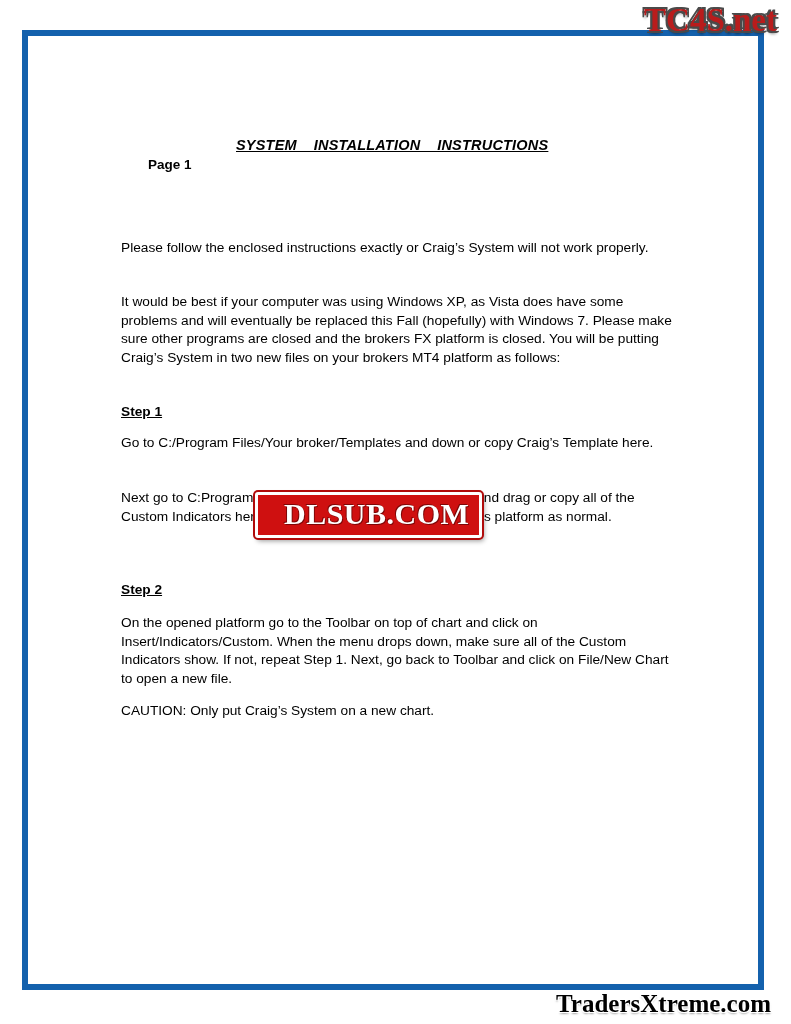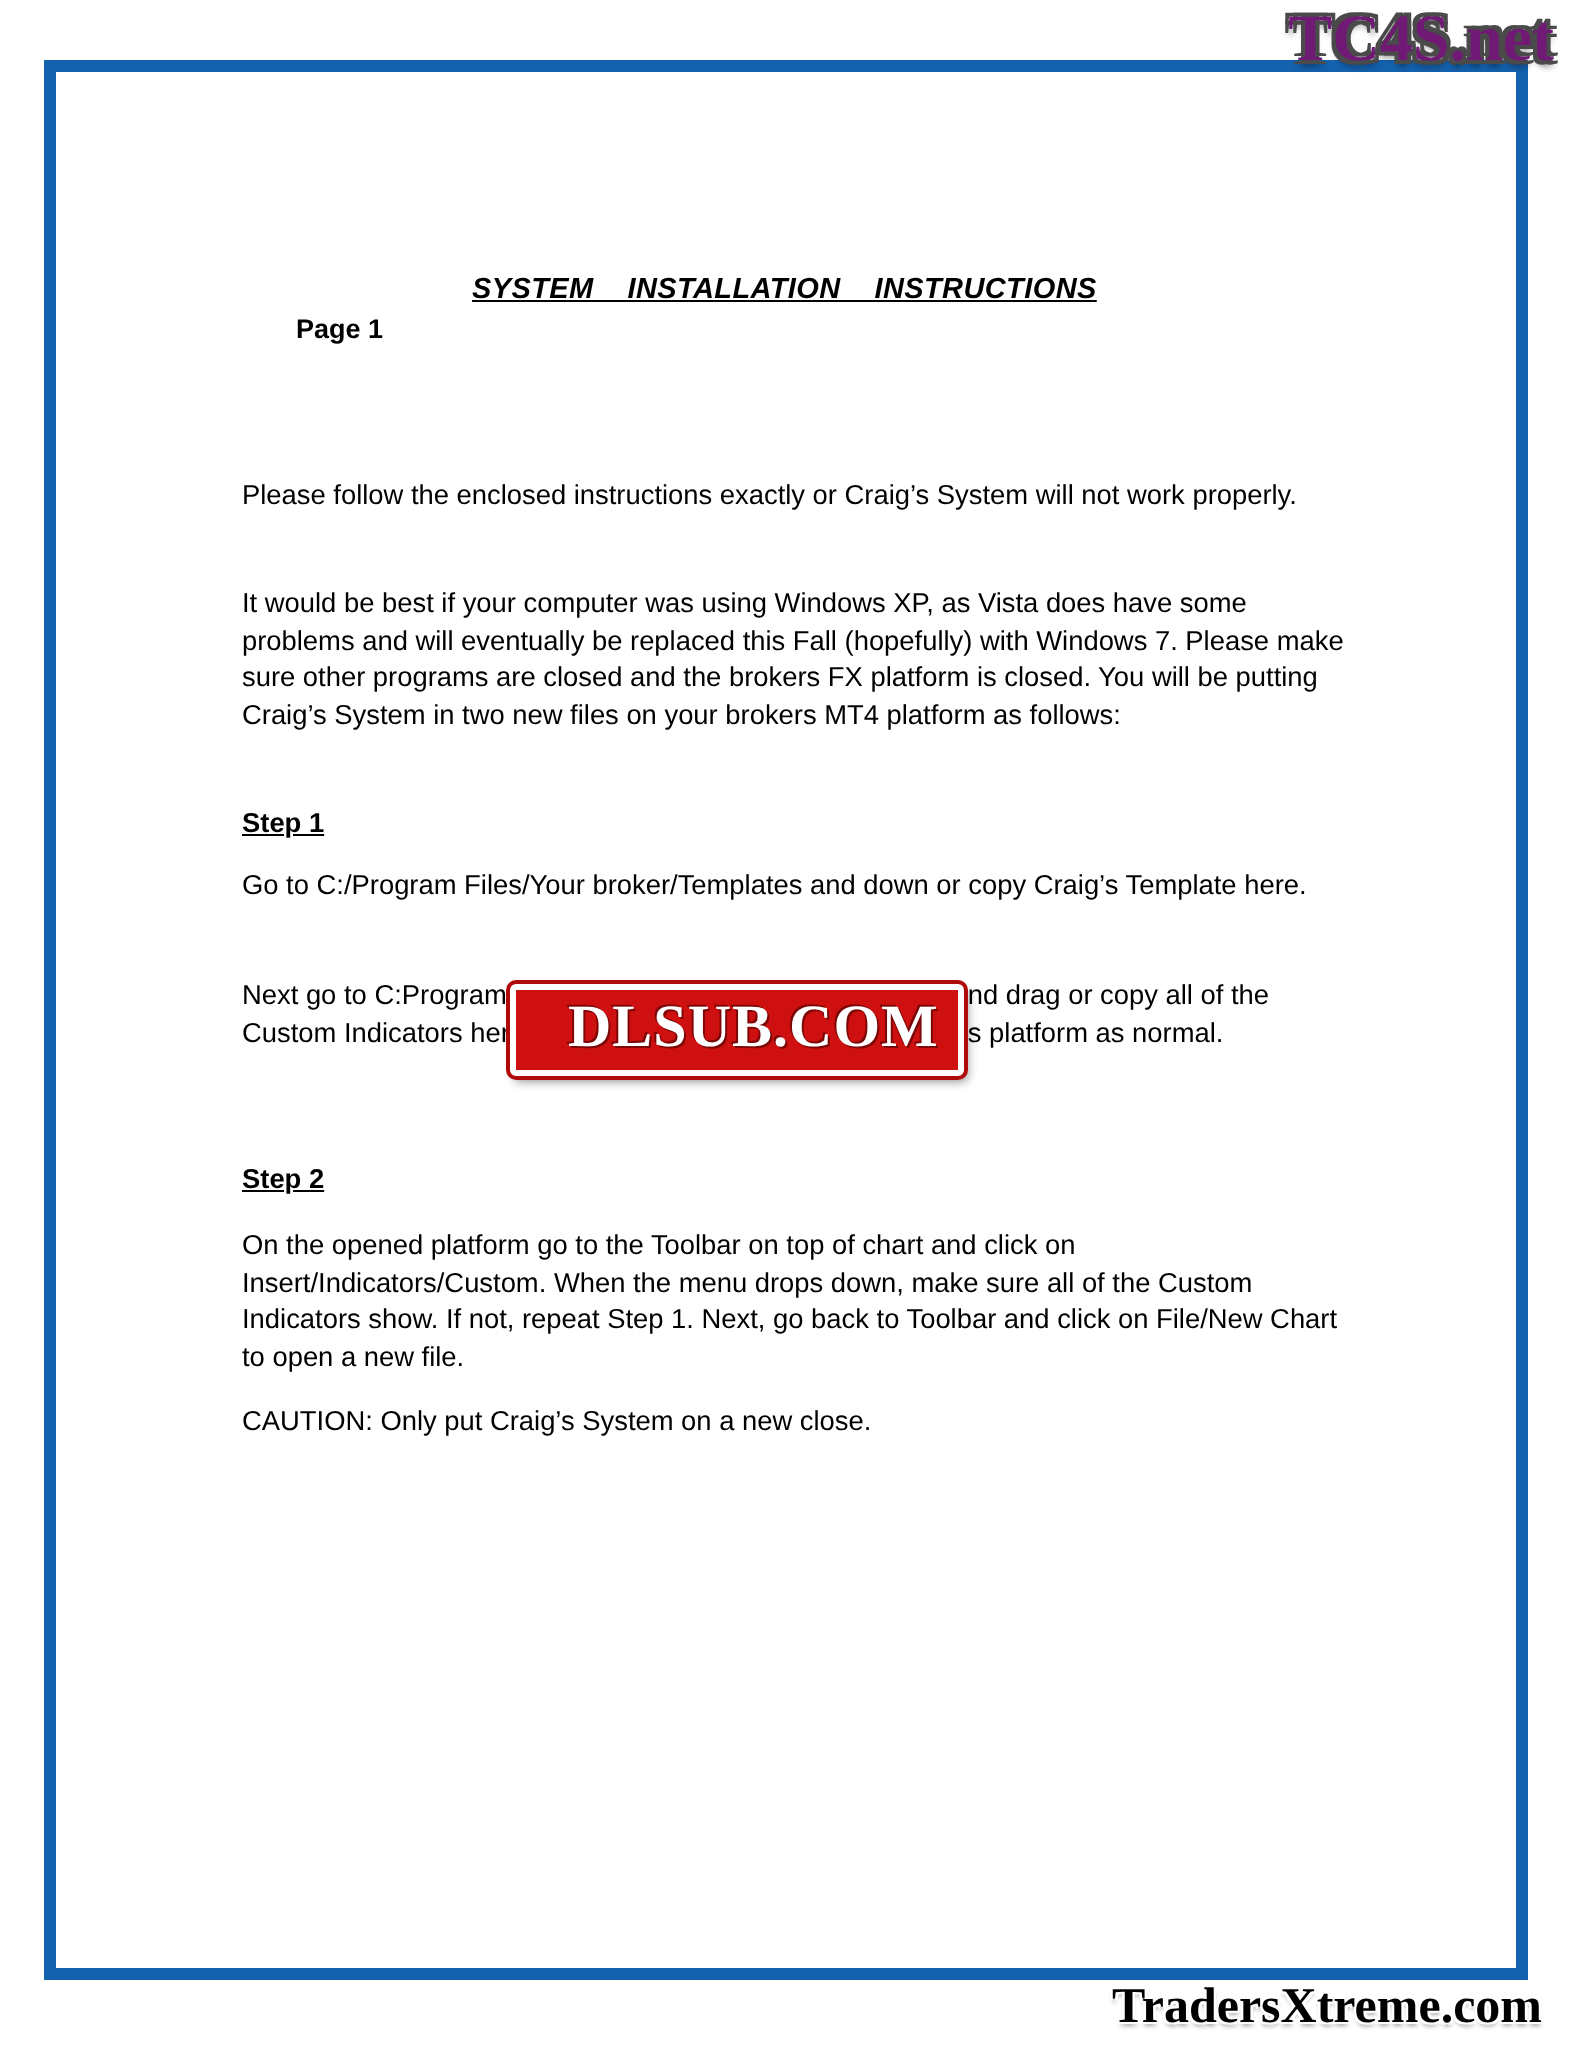--- a/index.html
+++ b/index.html
@@ -16,21 +16,21 @@
   }
 
   
   .wm-top {
     position: absolute;
     top: 2px;
     right: 14px;
     font-family: "Liberation Serif", serif;
     font-size: 33px;
     font-weight: bold;
-    color: #701a75;
+    color: #b91c1c;
     letter-spacing: 0px;
     text-shadow:
       -2px -2px 0 #4a4a4a,
        2px -2px 0 #4a4a4a,
       -2px  2px 0 #4a4a4a,
        2px  2px 0 #4a4a4a,
        0px  3px 3px rgba(0,0,0,0.45);
     z-index: 40;
     white-space: nowrap;
   }
@@ -163,21 +163,21 @@
       <div class="step-head s1">Step 1</div>
 
       <div class="body-block p3">Go to C:/Program Files/Your broker/Templates and down or copy Craig’s Template here.</div>
 
       <div class="body-block p4">Next go to C:Program Files/your broker/Experts/Indicators and drag or copy all of the Custom Indicators here.   Now close and re-open your brokers platform as normal.</div>
 
       <div class="step-head s2">Step 2</div>
 
       <div class="body-block p5">On the opened platform go to the Toolbar on top of chart and click on Insert/Indicators/Custom.   When the menu drops down, make sure all of the Custom Indicators show.   If not, repeat Step 1.   Next, go back to Toolbar and click on File/New Chart to open a new file.</div>
 
-      <div class="body-block p6">CAUTION:  Only put Craig’s System on a new close.</div>
+      <div class="body-block p6">CAUTION:  Only put Craig’s System on a new chart.</div>
 
     </div>
   </div>
 </div>
 
 <div class="wm-top">TC4S.net</div>
 
 <div class="wm-center">
   <span>DLSUB.COM</span>
 </div>

